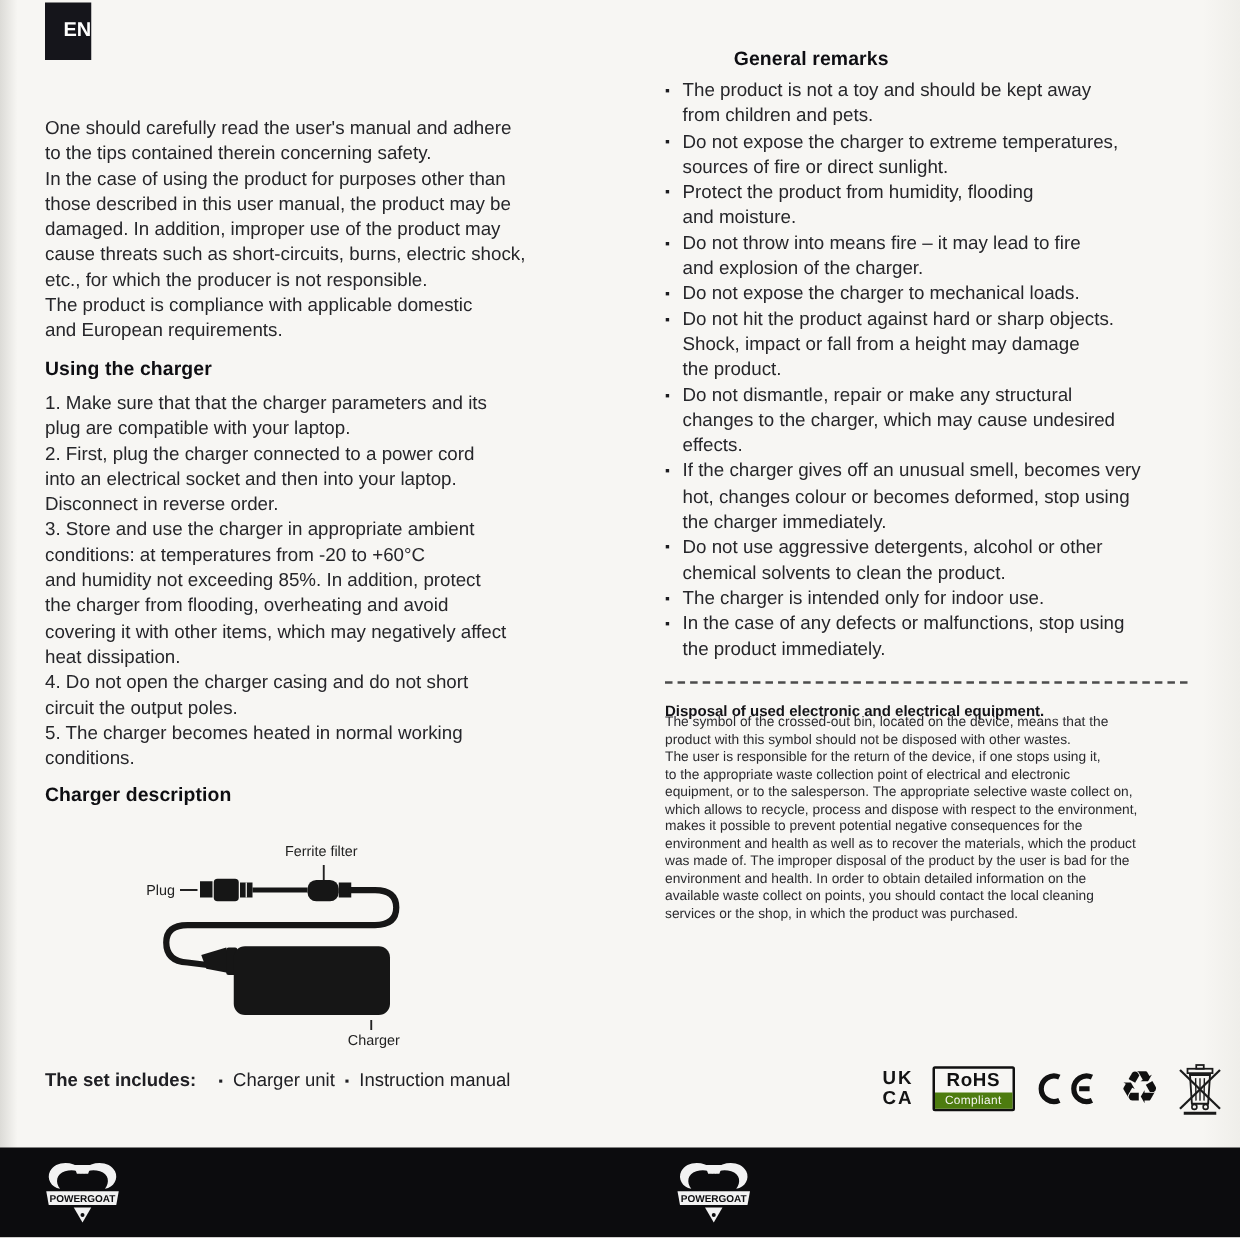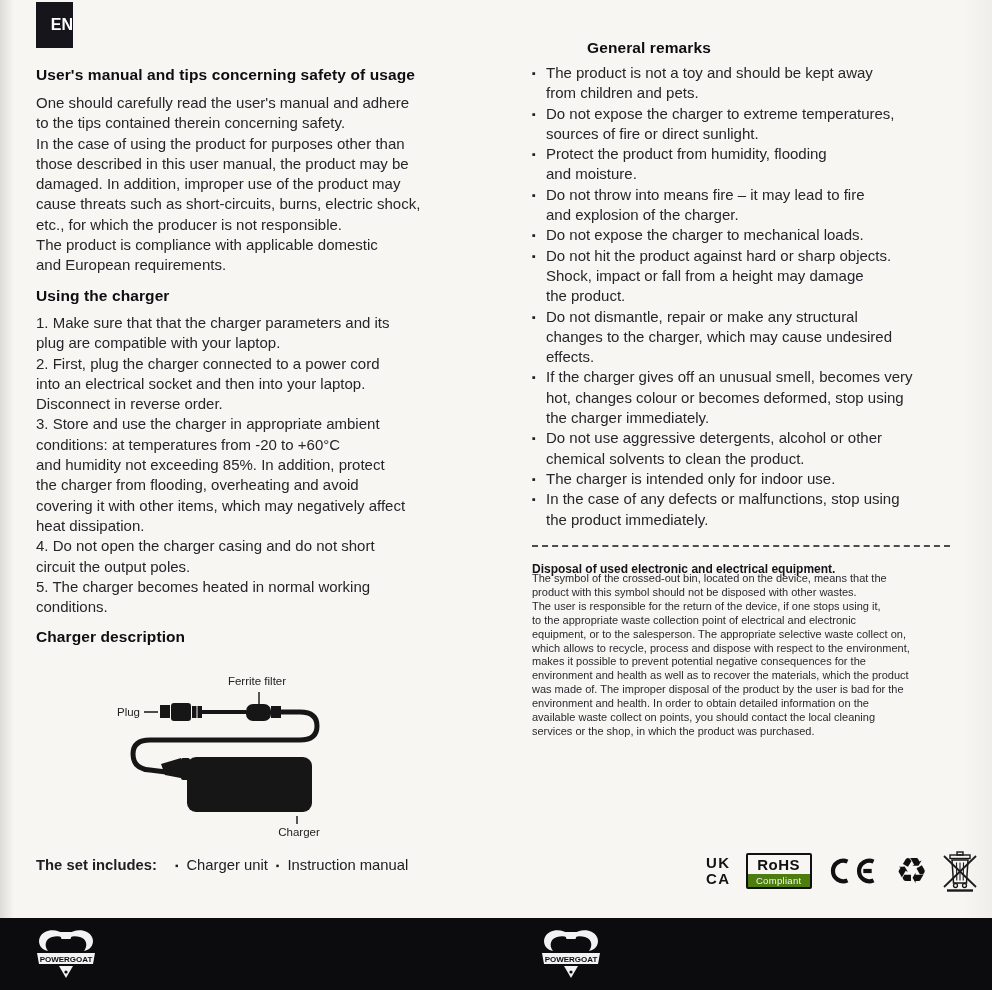--- a/index.html
+++ b/index.html
@@ -39,21 +39,20 @@
 </style>
 </head>
 <body>
 
 <div class="page">
 
   <div class="abs en-badge">
     <span>EN</span>
   </div>
 
-  <div class="abs h-section" style="left:36px;top:66px;width:440px;">User's manual and tips concerning safety of usage</div>
 
   <div class="abs body-text" style="left:36px;top:93px;width:440px;">One should carefully read the user's manual and adhere
 to the tips contained therein concerning safety.
 In the case of using the product for purposes other than
 those described in this user manual, the product may be
 damaged. In addition, improper use of the product may
 cause threats such as short-circuits, burns, electric shock,
 etc., for which the producer is not responsible.
 The product is compliance with applicable domestic
 and European requirements.</div>

